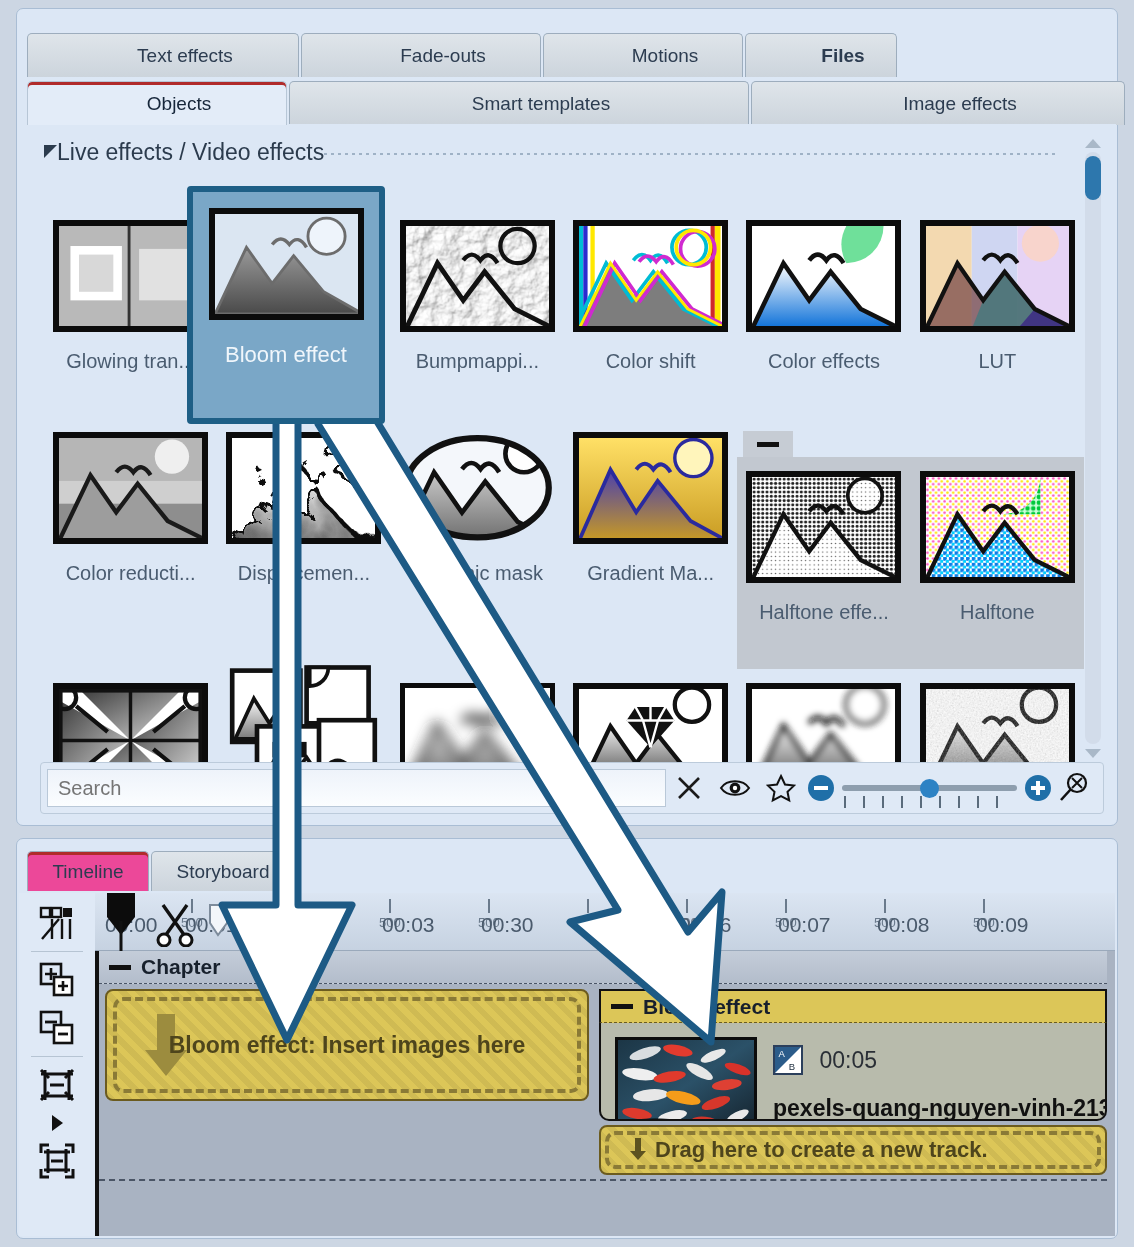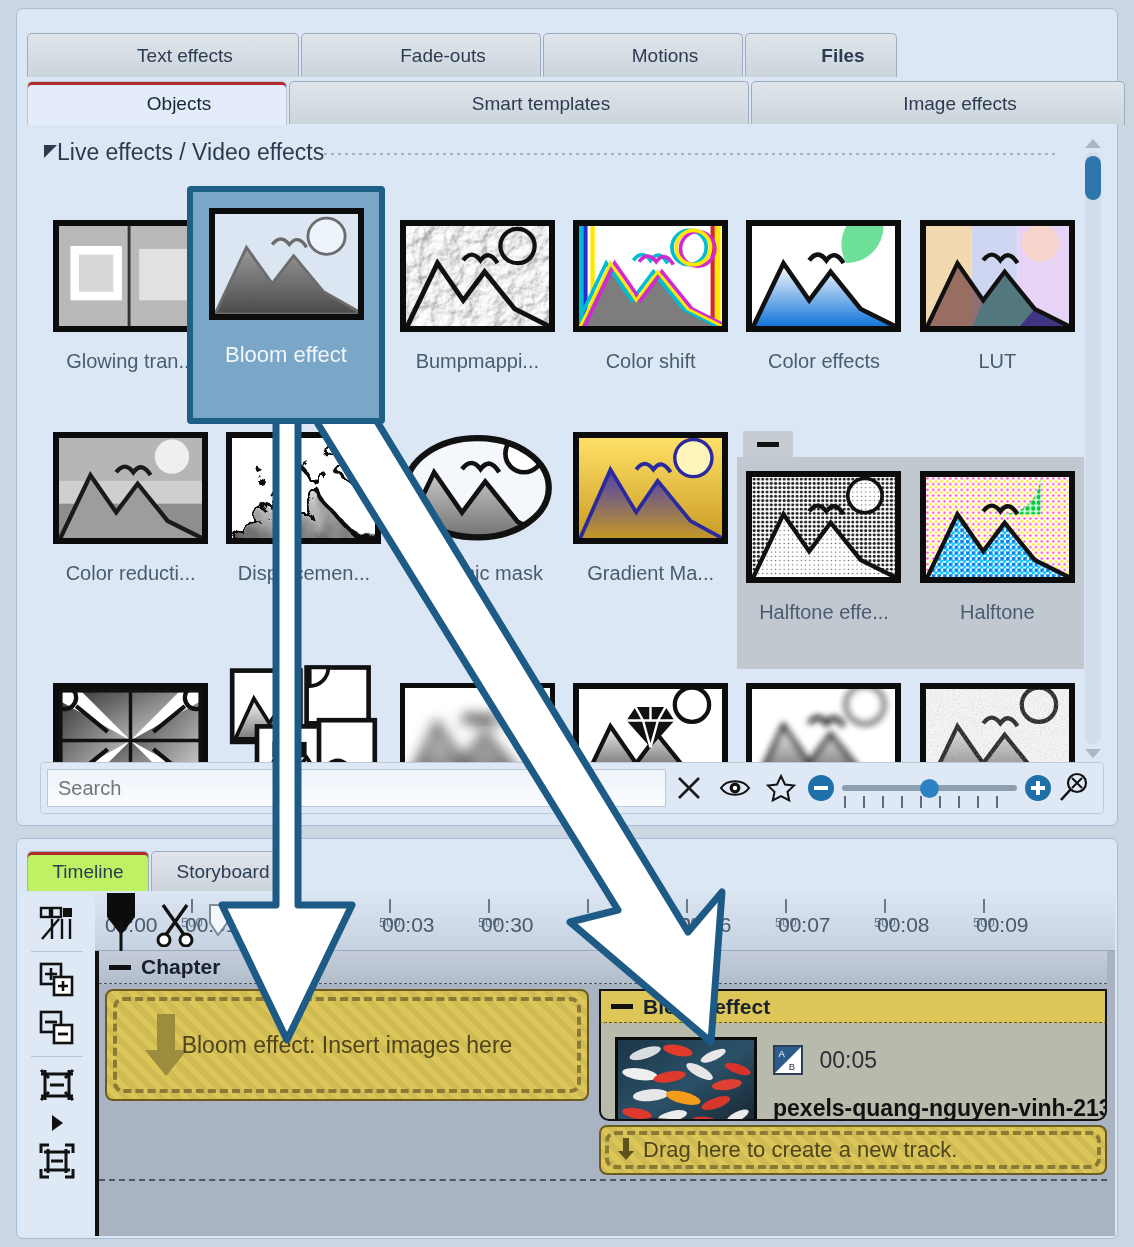--- a/index.html
+++ b/index.html
@@ -112,21 +112,21 @@
 
   
   .bottom-panel{
     position:absolute; left:16px; top:838px; width:1102px; height:401px;
     background:#dce7f5; border:1px solid #a9bdd4; border-radius:7px;
   }
   .tl-tabs{ position:absolute; left:10px; top:12px; display:flex; gap:2px;}
   .tl-tab{ height:40px; display:flex;align-items:center;justify-content:center;
     font-size:19px;color:#2c3c50;border:1px solid #9dadbd;border-bottom:none;border-radius:5px 5px 0 0;
     background:linear-gradient(#dfe5ea,#ccd4dc); cursor:pointer;}
-  .tl-tab.active{ background:#bef264; box-shadow:inset 0 3px 0 0 #b02b2b;align-items:center;}
+  .tl-tab.active{ background:#ec4899; box-shadow:inset 0 3px 0 0 #b02b2b;align-items:center;}
   .tt-timeline{width:122px;} .tt-story{width:144px;}
 
   .tl-side{ position:absolute; left:2px; top:54px; width:76px; bottom:2px; background:#dfe9f6;
     display:flex;flex-direction:column;align-items:center; padding-top:6px;}
   .tl-ico{ width:50px;height:48px; display:flex;align-items:center;justify-content:center; cursor:pointer;}
   .tl-sep{ width:52px;height:1px;background:#b6c4d3;margin:4px 0;}
 
   .tl-main{ position:absolute; left:78px; top:54px; right:2px; bottom:2px; overflow:hidden;}
 
   .ruler{ position:absolute; left:0; top:0; right:0; height:58px;
@@ -143,21 +143,21 @@
     display:flex;align-items:center; gap:10px; padding-left:10px;}
   .chapter-bar .m{ width:22px;height:5px;background:#111;}
   .chapter-bar .lbl{ font-size:21px;font-weight:bold;color:#17202c;}
 
   .dropzone{
     position:absolute; background:#dcc658; border:2px solid #6b5b1f; border-radius:8px;
     background-image:repeating-linear-gradient(45deg,rgba(0,0,0,.06) 0 6px,transparent 6px 12px);
     display:flex;align-items:center;
   }
   .dz-inner{ position:absolute; inset:6px; border:4px dashed #8a7a36; border-radius:10px;}
-  .dz-text{ position:relative; width:100%; text-align:center; font-size:23px;font-weight:normal;color:#4e451c;}
+  .dz-text{ position:relative; width:100%; text-align:center; font-size:23px;font-weight:bold;color:#4e451c;}
   .dz-arrow{ position:absolute; left:36px; top:50%; transform:translateY(-50%); width:46px;height:66px;}
 
   .track-head{
     position:absolute; background:#dcc658; border:2px solid #111; border-bottom:1px dashed #6b5b1f;
     display:flex;align-items:center;gap:10px;padding-left:10px;
   }
   .track-head .m{ width:22px;height:5px;background:#111;}
   .track-head .lbl{ font-size:21px;font-weight:bold;color:#17202c;}
 
   .clipbox{ position:absolute; background:#b8bbac; border:2px solid #111; border-top:none;
@@ -881,21 +881,21 @@
               <text x="16" y="26" font-size="11" fill="#1a2b3c" font-family="Liberation Sans, sans-serif">B</text>
             </svg>
           </span>
           <span class="clip-time">00:05</span>
         </div>
         <div class="clip-name">pexels-quang-nguyen-vinh-213</div>
       </div>
 
       <div class="dropzone" style="left:500px; top:174px; width:508px; height:50px;">
         <div class="dz-inner" style="inset:4px;border-width:4px;"></div>
-        <div class="dz-text" style="text-align:left;padding-left:16px;font-size:22px;">
+        <div class="dz-text" style="text-align:left;padding-left:28px;font-size:22px;">
           <svg width="18" height="24" viewBox="0 0 18 24" style="vertical-align:-4px;margin-right:8px;">
             <path d="M6 1 H12 V14 H17 L9 23 L1 14 H6Z" fill="#5c5220"></path>
           </svg><span>Drag here to create a new track.</span>
         </div>
       </div>
 
       <div style="position:absolute;left:0;top:228px;width:1008px;height:2px;border-top:2px dashed #4a5566;"></div>
     </div>
   </div>
 </div>

